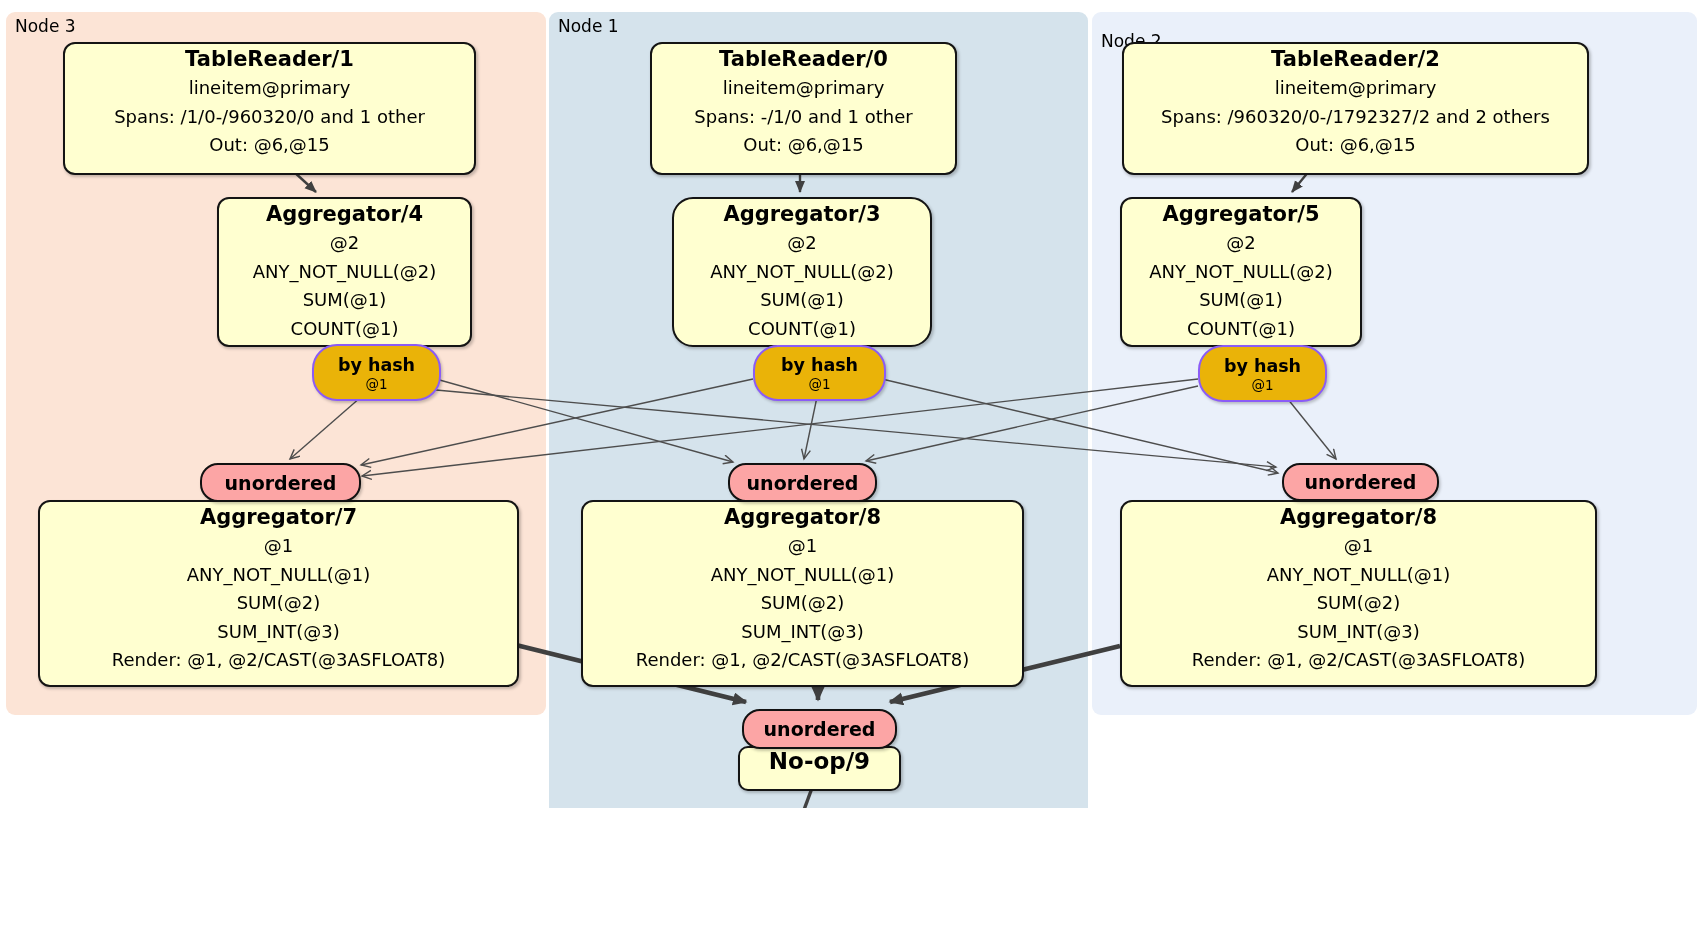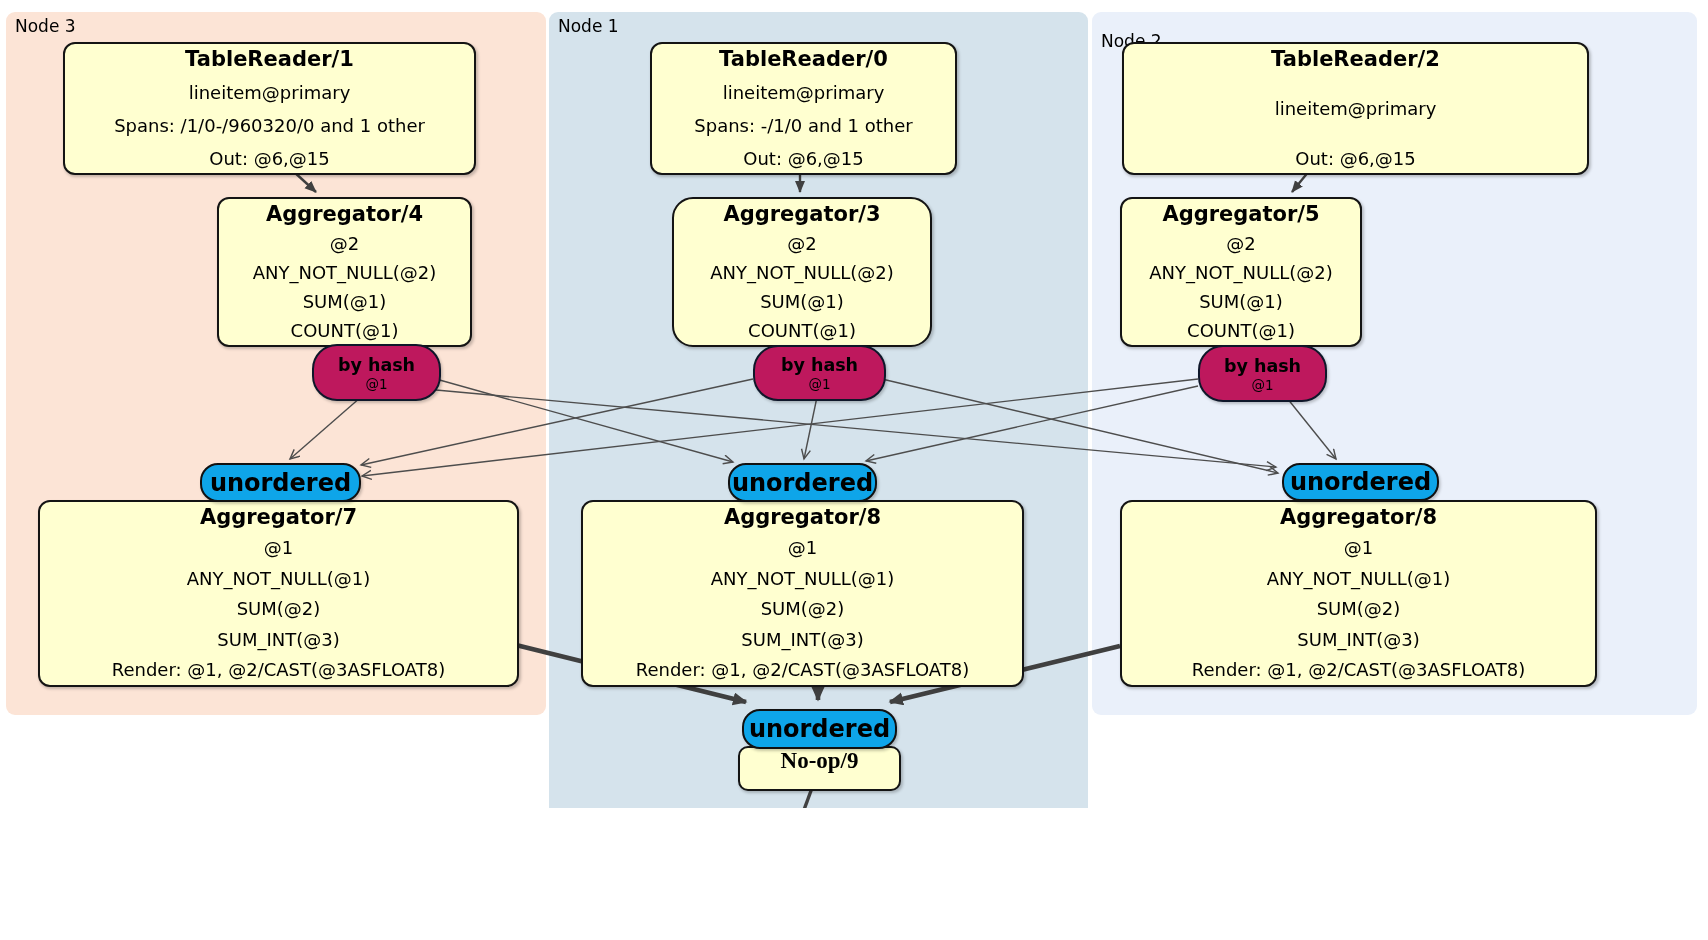--- a/index.html
+++ b/index.html
@@ -15,39 +15,39 @@
   .panel-label { position:absolute; font-size:17px; line-height:22px; color:#000; }
 
   svg.edges { position:absolute; left:0; top:0; z-index:2; }
   line.thin  { stroke:#404040; stroke-width:2.4px; }
   line.mesh  { stroke:#4d4d4d; stroke-width:1.4px; }
   line.thick { stroke:#404040; stroke-width:4.6px; }
   line.resp  { stroke:#404040; stroke-width:3.4px; }
 
   .pbox {
     position:absolute; background:#ffffd0; border:2px solid #141414; border-radius:12px;
-    display:flex; flex-direction:column; align-items:center; justify-content:space-between;
+    display:flex; flex-direction:column; align-items:center; justify-content:flex-start;
     text-align:center; z-index:3; box-shadow:1.5px 2px 3px rgba(0,0,0,.22);
   }
   .pbox .t { font-weight:bold; font-size:21px; line-height:30px; white-space:nowrap; }
   .pbox .l { font-size:18px; line-height:28.5px; white-space:nowrap; }
-  .bigtitle { font-weight:bold; font-size:23px; white-space:nowrap;font-family:Liberation Serif, serif; }
+  .bigtitle { font-weight:bold; font-size:23px; white-space:nowrap; }
 
   .router {
-    position:absolute; background:#be185d; border:2px solid #0f172a; border-radius:25px;
+    position:absolute; background:#eab308; border:2px solid #8b5cf6; border-radius:25px;
     display:flex; flex-direction:column; align-items:center; justify-content:center;
     z-index:4; box-shadow:1.5px 2px 3px rgba(0,0,0,.22);
   }
   .router .rl { font-weight:bold; font-size:17.5px; line-height:22px; }
   .router .rd { font-size:13.5px; line-height:16px; }
 
   .sync {
-    position:absolute; background:#0ea5e9; border:2px solid #111; border-radius:18px;
+    position:absolute; background:#fca5a5; border:2px solid #111; border-radius:18px;
     display:flex; align-items:center; justify-content:center;
-    font-weight:bold; font-size:24px; z-index:4; box-shadow:1.5px 2px 3px rgba(0,0,0,.22);
+    font-weight:bold; font-size:19px; z-index:4; box-shadow:1.5px 2px 3px rgba(0,0,0,.22);
   }
 </style>
 </head>
 <body>
 
 <div class="canvas">
 
   <div class="panel panel-node3"></div>
   <div class="panel panel-node1"></div>
   <div class="panel panel-node2"></div>
@@ -98,20 +98,21 @@
   </div>
   <div class="pbox" style="left:650px;top:42px;width:303px;height:129px;">
     <div class="t">TableReader/0</div>
     <div class="l">lineitem@primary</div>
     <div class="l">Spans: -/1/0 and 1 other</div>
     <div class="l">Out: @6,@15</div>
   </div>
   <div class="pbox" style="left:1122px;top:42px;width:463px;height:129px;">
     <div class="t">TableReader/2</div>
     <div class="l">lineitem@primary</div>
+    <div class="l">Spans: /960320/0-/1792327/2 and 2 others</div>
     <div class="l">Out: @6,@15</div>
   </div>
 
   <div class="pbox" style="left:217px;top:197px;width:251px;height:146px;">
     <div class="t">Aggregator/4</div>
     <div class="l">@2</div>
     <div class="l">ANY_NOT_NULL(@2)</div>
     <div class="l">SUM(@1)</div>
     <div class="l">COUNT(@1)</div>
   </div>

